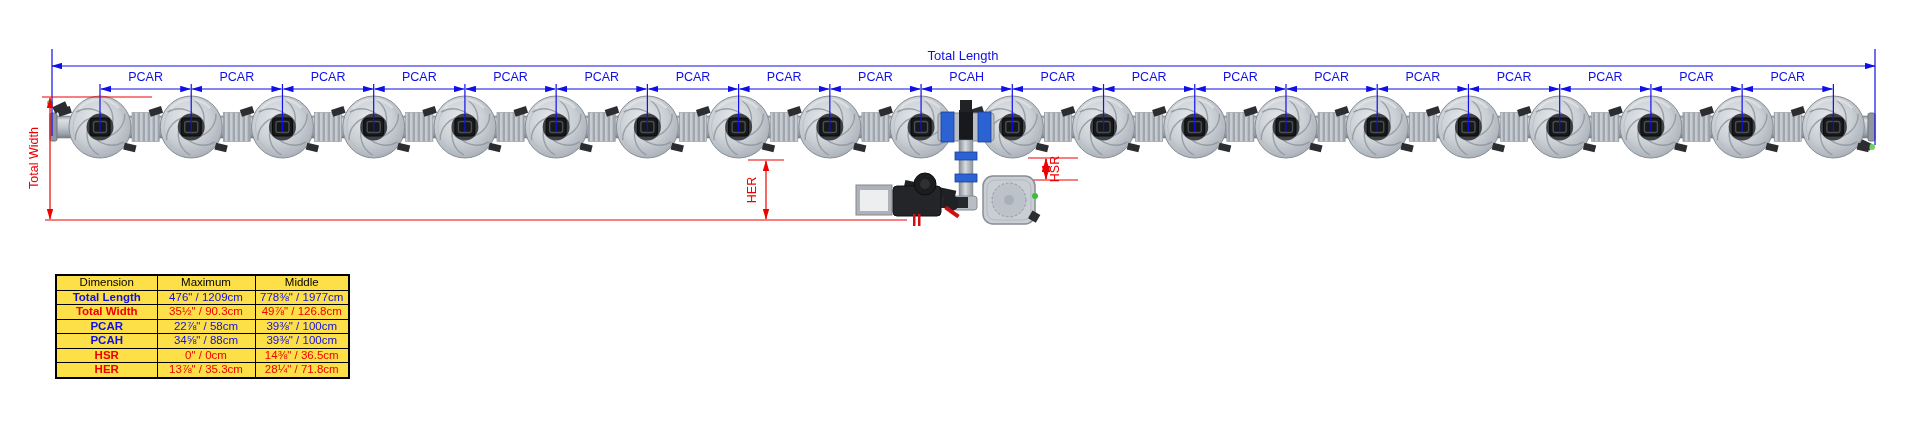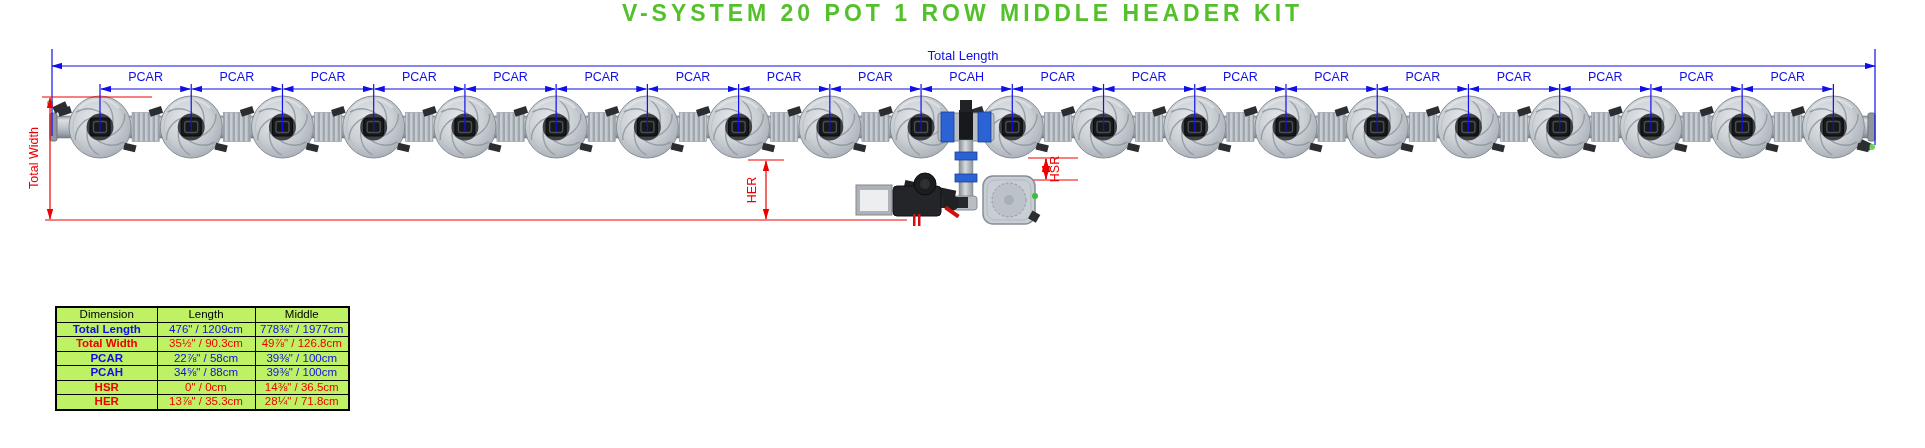--- a/index.html
+++ b/index.html
@@ -4,33 +4,32 @@
 <style>
   html,body{margin:0;padding:0;background:#fff;}
   .stage{position:relative;width:1925px;height:448px;background:#fff;overflow:hidden;
          font-family:"Liberation Sans",sans-serif;}
   .title{position:absolute;top:0px;left:0;width:100%;text-align:center;
          font-weight:bold;font-size:23px;letter-spacing:4px;color:#54c02c;white-space:nowrap;}
   .subtitle{position:absolute;top:23px;left:0;width:100%;text-align:center;
             font-size:15px;color:#101010;white-space:nowrap;}
   svg{position:absolute;top:0;left:0;}
   .dim-table{position:absolute;left:55px;top:274px;border-collapse:collapse;
-             font-size:11.5px;line-height:1;background:#bef264;border:2px solid #000;margin-top:32px;}
+             font-size:11.5px;line-height:1;background:#fde047;border:2px solid #000;}
   .dim-table th,.dim-table td{border:1.5px solid #000;text-align:center;
              padding:1px 3px;height:11.5px;white-space:nowrap;}
   .dim-table th{font-weight:normal;color:#000;}
   .dim-table td.lab{font-weight:bold;}
   .dim-table col.c1{width:101px}.dim-table col.c2{width:98px}.dim-table col.c3{width:94px}
   .blue{color:#0f0fe8}.red{color:#ef0000}
 </style>
 </head>
 <body>
 
 <div class="stage">
-  <div class="title">V-SYSTEM 20 POT 1 ROW MIDDLE HEADER KIT</div>
 
   <svg id="diagram" width="1925" height="448" viewBox="0 0 1925 448">
     <defs>
       <radialGradient id="potGrad" cx="42%" cy="38%" r="75%">
         <stop offset="0" stop-color="#e6e9ec"></stop>
           <stop offset="0.5" stop-color="#cbd0d5"></stop>
         <stop offset="0.85" stop-color="#abb1b9"></stop>
           <stop offset="1" stop-color="#939aa3"></stop>
       </radialGradient>
       <linearGradient id="pipeGrad" x1="0" y1="0" x2="0" y2="1">
@@ -560,21 +559,21 @@
 
   <table class="dim-table">
     <colgroup>
         <col class="c1">
         <col class="c2">
         <col class="c3">
       </colgroup>
     <thead>
         <tr id="thead-row">
           <th>Dimension</th>
-          <th>Length</th>
+          <th>Maximum</th>
           <th>Middle</th>
         </tr>
       </thead>
     <tbody id="tbody">
         <tr>
           <td class="lab blue">Total Length</td>
           <td class="val blue">476" / 1209cm</td>
           <td class="val blue">778⅜" / 1977cm</td>
         </tr>
         <tr>

